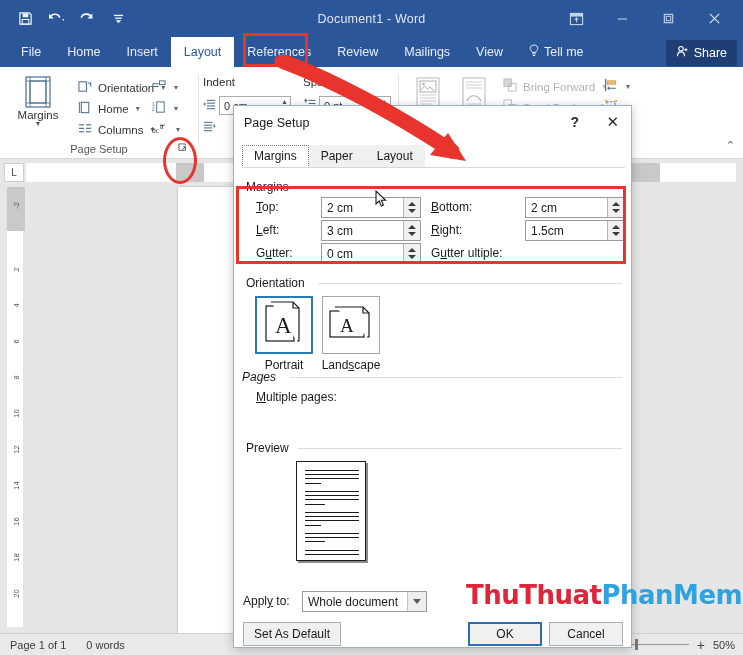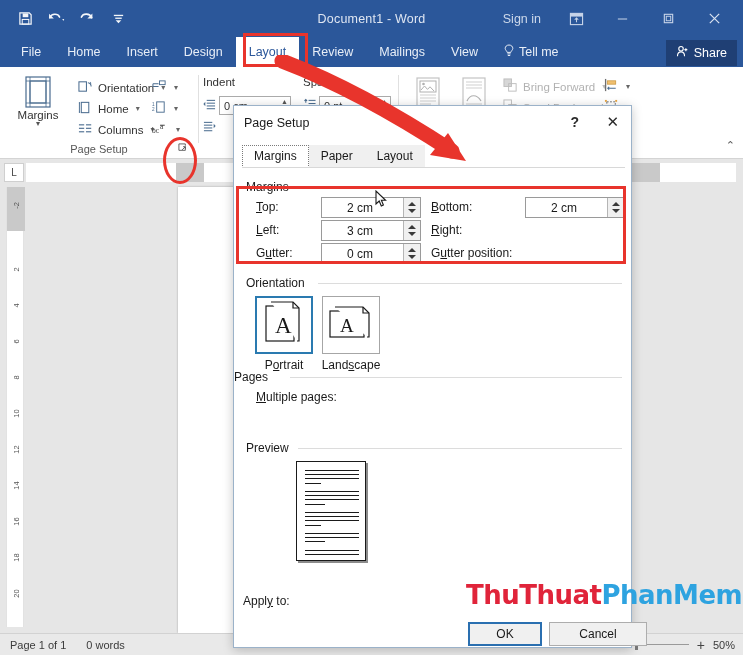--- a/index.html
+++ b/index.html
@@ -123,21 +123,21 @@
   .tabline { position: absolute; left: 8px; top: 61px; width: 383px; height: 1px; background: #d8d8d8; }
 
   .sect-label { position: absolute; font-size: 12px; color: #1a1a1a; background: #fff; padding-right: 5px; }
   .sect-rule { position: absolute; height: 1px; background: #dcdcdc; }
 
   .fld-label { position: absolute; font-size: 12px; color: #1a1a1a; }
   .u { text-decoration: underline; }
   .spin {
     position: absolute; width: 100px; height: 21px; border: 1px solid #9a9a9a; background: #fff;
   }
-  .spin .val { position: absolute; left: 5px; top: 3px; font-size: 12px; color: #1a1a1a; margin-left: 20px; }
+  .spin .val { position: absolute; left: 5px; top: 3px; font-size: 12px; color: #1a1a1a; }
   .spin .updn {
     position: absolute; right: 0; top: 0; width: 17px; height: 19px; background: #f0f0f0;
     border-left: 1px solid #b5b5b5;
   }
   .spin .updn .a { position: absolute; left: 4px; width: 0; height: 0;
                    border-left: 4px solid transparent; border-right: 4px solid transparent; }
   .spin .updn .up { top: 4px; border-bottom: 4px solid #3a3a3a; }
   .spin .updn .dn { bottom: 4px; border-top: 4px solid #3a3a3a; }
 
   .combo {
@@ -206,21 +206,20 @@
       <div class="qat-btn">
         <svg width="13" height="13" viewBox="0 0 14 14">
             <rect x="2" y="3" width="10" height="1.4" fill="#fff"></rect>
             <rect x="3.5" y="6" width="7" height="1.4" fill="#fff"></rect>
             <path d="M4 9 l3 3.2 l3 -3.2 z" fill="#fff"></path>
           </svg>
       </div>
     </div>
     <div class="win-title">Document1  -  Word</div>
     <div class="tb-right">
-      <div class="signin">Sign in</div>
       <div class="winbtn">
         <svg width="15" height="14" viewBox="0 0 16 15">
             <rect x="1.5" y="1.5" width="13" height="12" fill="none" stroke="#c6d3e8" stroke-width="1.2"></rect>
             <rect x="1.5" y="1.5" width="13" height="3.4" fill="#c6d3e8"></rect>
             <path d="M8 6.4 v4.6 M6.1 8.3 L8 6.4 L9.9 8.3" stroke="#c6d3e8" stroke-width="1.1" fill="none"></path>
           </svg>
       </div>
       <div class="winbtn">
         <svg width="13" height="13" viewBox="0 0 14 14">
             <rect x="2" y="7" width="10" height="1.1" fill="#c6d3e8"></rect>
@@ -238,22 +237,22 @@
           </svg>
       </div>
     </div>
   </div>
 
   <div class="ribbonbar">
     <div class="tabs">
       <div class="tab">File</div>
       <div class="tab">Home</div>
       <div class="tab">Insert</div>
-      <div class="tab">Design</div>
       <div class="tab active-layout">Layout</div>
+      <div class="tab">References</div>
       <div class="tab">Review</div>
       <div class="tab">Mailings</div>
       <div class="tab">View</div>
       <div class="tab tellme tellme-wrap">
         <span class="bulb">
           <svg width="10" height="13" viewBox="0 0 10 13">
               <path d="M5 1 C2.6 1 1.2 2.7 1.2 4.4 C1.2 6 2.8 6.8 3.2 8.4 h3.6 C7.2 6.8 8.8 6 8.8 4.4 C8.8 2.7 7.4 1 5 1 z" fill="none" stroke="#e8eef7" stroke-width="1"></path>
               <rect x="3.4" y="9.4" width="3.2" height="1" fill="#e8eef7"></rect>
               <rect x="3.8" y="11" width="2.4" height="1" fill="#e8eef7"></rect>
             </svg>
@@ -582,31 +581,38 @@
     <div class="fld-label" style="left:22px; top:117px;"><span class="u">L</span><span>eft:</span></div>
     <div class="spin" style="left:87px; top:114px;">
       <span class="val">3 cm</span>
       <span class="updn">
           <i class="a up"></i>
           <i class="a dn"></i>
         </span>
     </div>
 
     <div class="fld-label" style="left:197px; top:117px;"><span class="u">R</span><span>ight:</span></div>
+    <div class="spin" style="left:291px; top:114px;">
+      <span class="val">1.5cm</span>
+      <span class="updn">
+          <i class="a up"></i>
+          <i class="a dn"></i>
+        </span>
+    </div>
 
     <div class="fld-label" style="left:22px; top:140px;">G<span class="u">u</span><span>tter:</span></div>
     <div class="spin" style="left:87px; top:137px;">
       <span class="val">0 cm</span>
       <span class="updn">
           <i class="a up"></i>
           <i class="a dn"></i>
         </span>
     </div>
 
-    <div class="fld-label" style="left:197px; top:140px;">G<span class="u">u</span><span>tter position:</span></div>
+    <div class="fld-label" style="left:197px; top:140px;">G<span class="u">u</span><span>tter ultiple:</span></div>
 
     <div class="sect-label" style="left:12px; top:170px;">Orientation</div>
     <div class="sect-rule" style="left:84px; top:177px; width:304px;"></div>
 
     <div class="orient-box sel" style="left:21px; top:190px;">
       <span>
         <svg width="42" height="44" viewBox="0 0 42 44">
           <rect x="3" y="5" width="28" height="35" fill="#fff" stroke="#1a1a1a" stroke-width="1.2"></rect>
           <path d="M8 1 h22 l6 6 v33 h-2" fill="#fff" stroke="#1a1a1a" stroke-width="1.2"></path>
           <path d="M30 1 v6 h6" fill="none" stroke="#1a1a1a" stroke-width="1.2"></path>
@@ -621,21 +627,21 @@
         <svg width="48" height="40" viewBox="0 0 48 40">
           <rect x="3" y="8" width="34" height="26" fill="#fff" stroke="#1a1a1a" stroke-width="1.2"></rect>
           <path d="M8 4 h28 l6 6 v24 h-2" fill="#fff" stroke="#1a1a1a" stroke-width="1.2"></path>
           <path d="M36 4 v6 h6" fill="none" stroke="#1a1a1a" stroke-width="1.2"></path>
           <text x="13" y="29" font-family="serif" font-size="19" fill="#1a1a1a">A</text>
         </svg>
       </span>
     </div>
     <div class="orient-cap" style="left:77px; top:252px;"><span>Land</span><span class="u">s</span><span>cape</span></div>
 
-    <div class="sect-label" style="left:0; top:264px;">Pages</div>
+    <div class="sect-label" style="left:8px; top:264px;font-style:italic;">Pages</div>
     <div class="sect-rule" style="left:56px; top:271px; width:332px;"></div>
 
     <div class="fld-label" style="left:22px; top:284px;"><span class="u">M</span><span>ultiple pages:</span></div>
 
     <div class="sect-label" style="left:12px; top:335px;">Preview</div>
     <div class="sect-rule" style="left:64px; top:342px; width:324px;"></div>
 
     <div style="position:absolute; left:62px; top:355px; width:70px; height:100px; background:#fff; border:1px solid #1a1a1a; box-shadow:2px 2px 0 rgba(0,0,0,.45);">
       <div class="pline" style="left:8px; top:8px;  width:54px;"></div>
       <div class="pline" style="left:8px; top:12px; width:54px;"></div>
@@ -650,25 +656,34 @@
       <div class="pline" style="left:8px; top:58px; width:54px;"></div>
       <div class="pline" style="left:8px; top:63px; width:16px;"></div>
       <div class="pline" style="left:8px; top:71px; width:54px;"></div>
       <div class="pline" style="left:8px; top:75px; width:54px;"></div>
       <div class="pline" style="left:8px; top:79px; width:20px;"></div>
       <div class="pline" style="left:8px; top:88px; width:54px;"></div>
       <div class="pline" style="left:8px; top:92px; width:54px;"></div>
     </div>
 
     <div class="fld-label" style="left:9px; top:488px;">Appl<span class="u">y</span><span> to:</span></div>
-
+    <div class="combo" style="left:68px; top:485px; width:125px;">
+      <span class="val">Whole document</span>
+      <span class="arrow">
+          <i class="chev"></i>
+        </span>
+    </div>
+
+    <div class="btn" style="left:9px; top:516px; width:98px;">
+      <span>Set As Default</span>
+    </div>
     <div class="btn primary" style="left:234px; top:516px; width:74px;">
       <span>OK</span>
     </div>
-    <div class="btn" style="left:315px; top:516px; width:98px;">
+    <div class="btn" style="left:315px; top:516px; width:74px;">
       <span>Cancel</span>
     </div>
 
     <div style="position:absolute; left:141px; top:84px;">
       <svg width="13" height="18" viewBox="0 0 13 18">
           <path d="M1 1 L1 14 L4.2 11 L6.3 16 L8.4 15 L6.4 10.3 L10.6 10.3 z" fill="#fff" stroke="#1a1a1a" stroke-width="1.1"></path>
         </svg>
     </div>
   </div>
 

